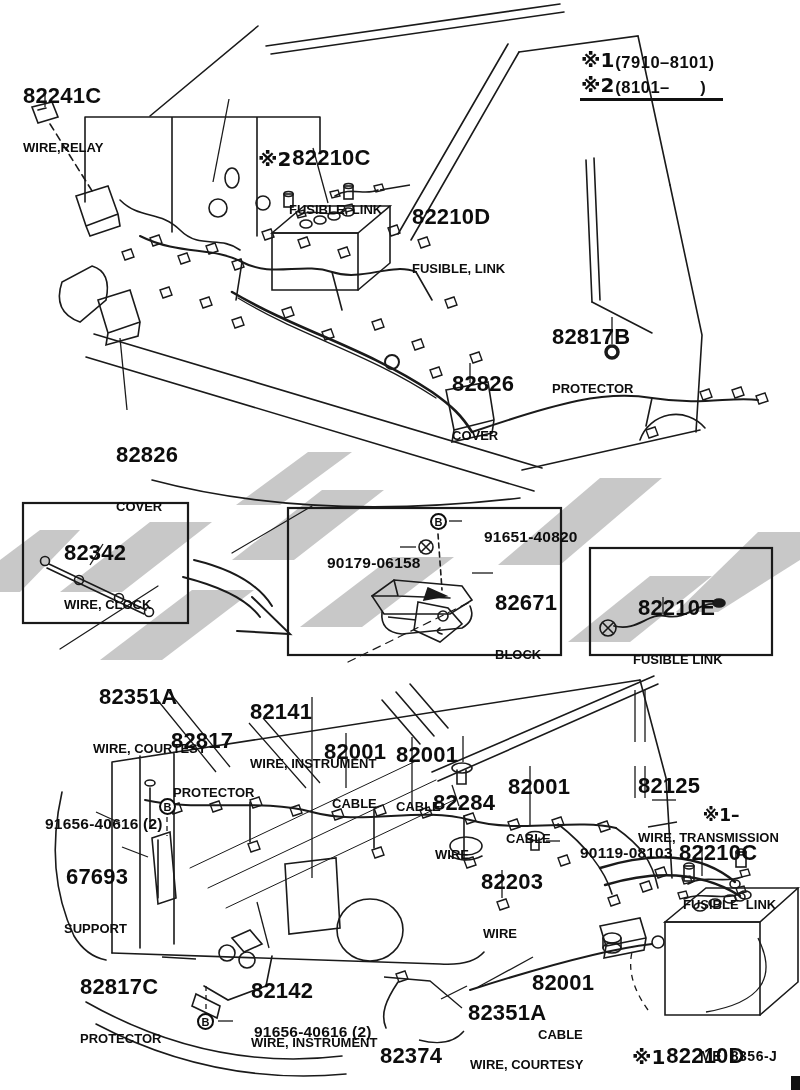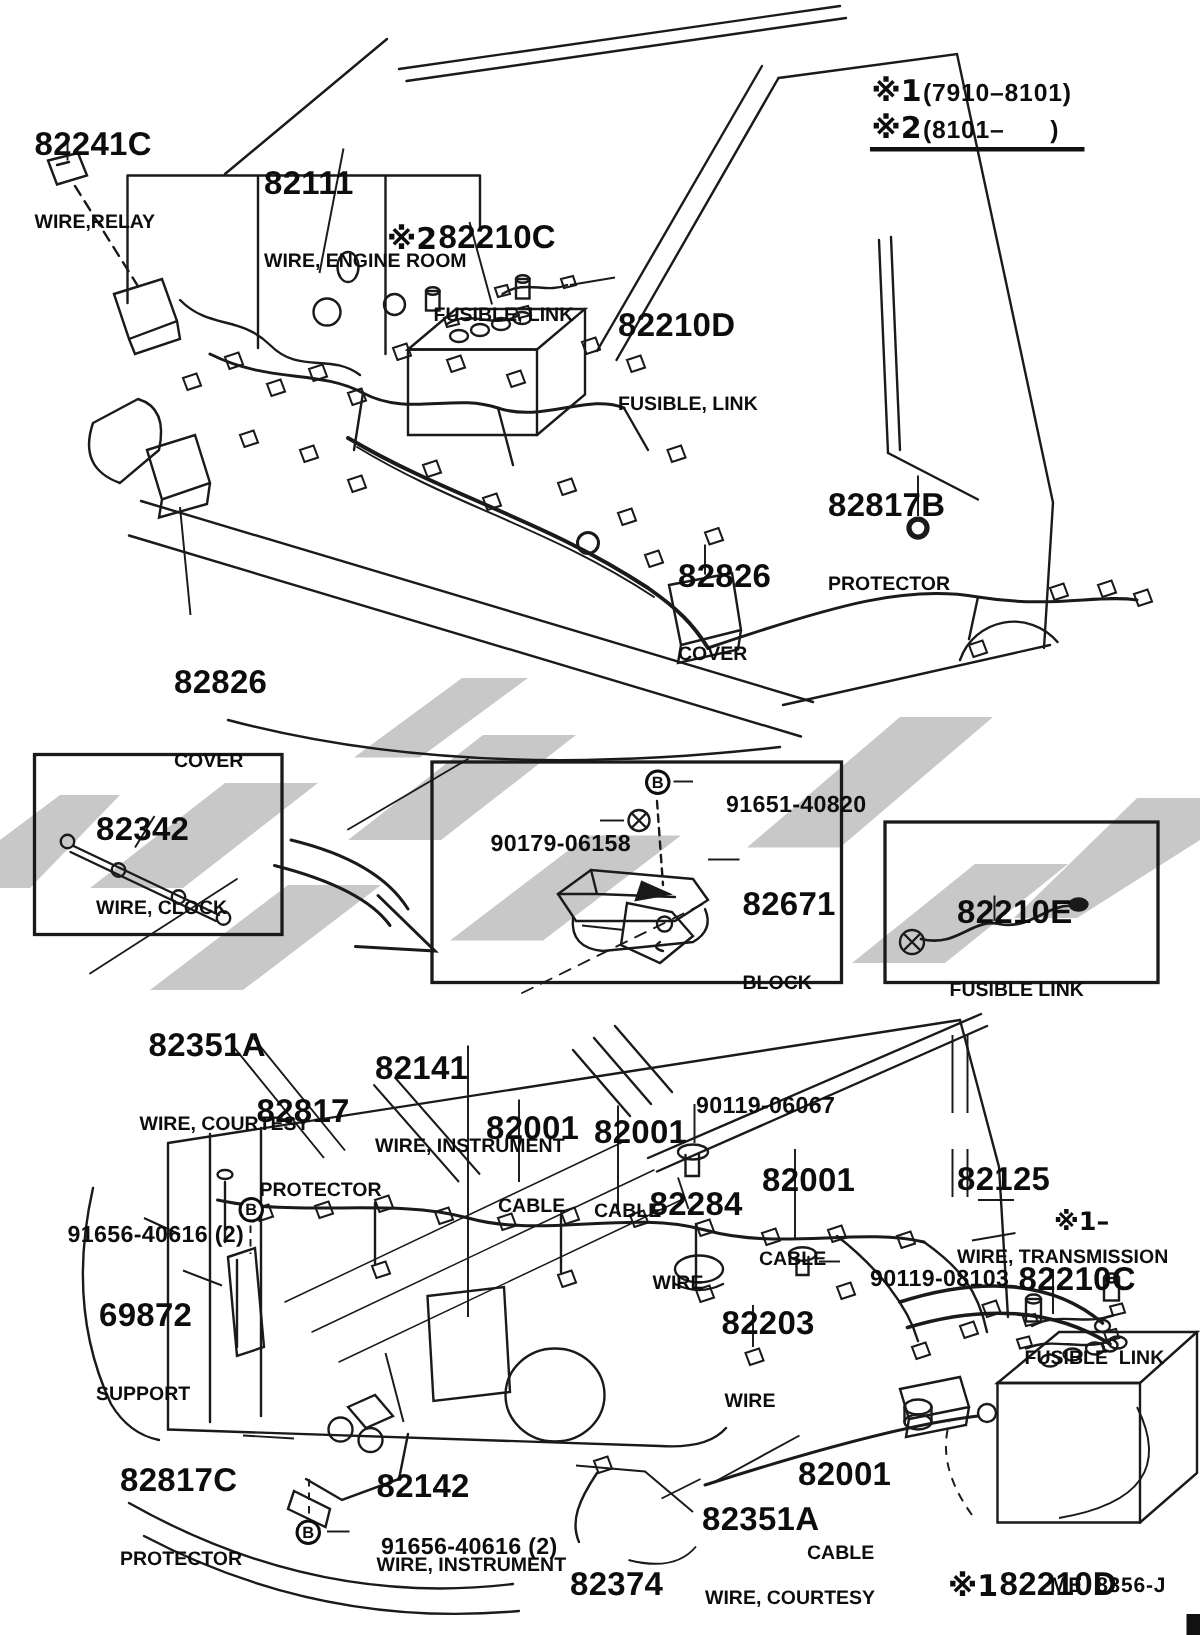--- a/index.html
+++ b/index.html
@@ -258,24 +258,20 @@
         <span class="prefix">※2</span>
         <span class="note-text">(8101–      )</span>
       </div>
   </div>
   <div class="underline"></div>
 
   <div class="label" style="left:23px;top:53px">
     <span class="num">82241C</span>
     <span class="desc">WIRE,RELAY</span>
   </div>
-  <div class="label" style="left:176px;top:79px">
-    <span class="num">82111</span>
-    <span class="desc">WIRE, ENGINE ROOM</span>
-  </div>
   <div class="label" style="left:258px;top:115px">
     <span class="numrow"><span class="prefix">※2</span><span class="num">82210C</span></span>
     <span class="desc" style="margin-left:31px">FUSIBLE, LINK</span>
   </div>
   <div class="label" style="left:412px;top:174px">
     <span class="num">82210D</span>
     <span class="desc">FUSIBLE, LINK</span>
   </div>
   <div class="label" style="left:552px;top:294px">
     <span class="num">82817B</span>
@@ -320,23 +316,20 @@
     <span class="desc" style="margin-left:2px">PROTECTOR</span>
   </div>
   <div class="label" style="left:324px;top:709px">
     <span class="num">82001</span>
     <span class="desc" style="margin-left:8px">CABLE</span>
   </div>
   <div class="label" style="left:396px;top:712px">
     <span class="num">82001</span>
     <span class="desc">CABLE</span>
   </div>
-  <div class="label mid" style="left:446px;top:714px">
-    <span>90119-06067</span>
-  </div>
   <div class="label" style="left:508px;top:744px">
     <span class="num">82001</span>
     <span class="desc" style="margin-left:-2px">CABLE</span>
   </div>
   <div class="label" style="left:433px;top:760px">
     <span class="num">82284</span>
     <span class="desc" style="margin-left:2px">WIRE</span>
   </div>
   <div class="label" style="left:638px;top:743px">
     <span class="num">82125</span>
@@ -346,21 +339,21 @@
     <span>※1–</span>
   </div>
   <div class="label" style="left:679px;top:810px">
     <span class="num">82210C</span>
     <span class="desc" style="margin-left:4px">FUSIBLE  LINK</span>
   </div>
   <div class="label mid" style="left:27px;top:800px">
     <span>91656-40616 (2)</span>
   </div>
   <div class="label" style="left:66px;top:834px">
-    <span class="num">69872</span>
+    <span class="num">67693</span>
     <span class="desc" style="margin-left:-2px">SUPPORT</span>
   </div>
   <div class="label" style="left:481px;top:839px">
     <span class="num">82203</span>
     <span class="desc" style="margin-left:2px">WIRE</span>
   </div>
   <div class="label mid" style="left:562px;top:829px">
     <span>90119-08103</span>
   </div>
   <div class="label" style="left:80px;top:944px">

